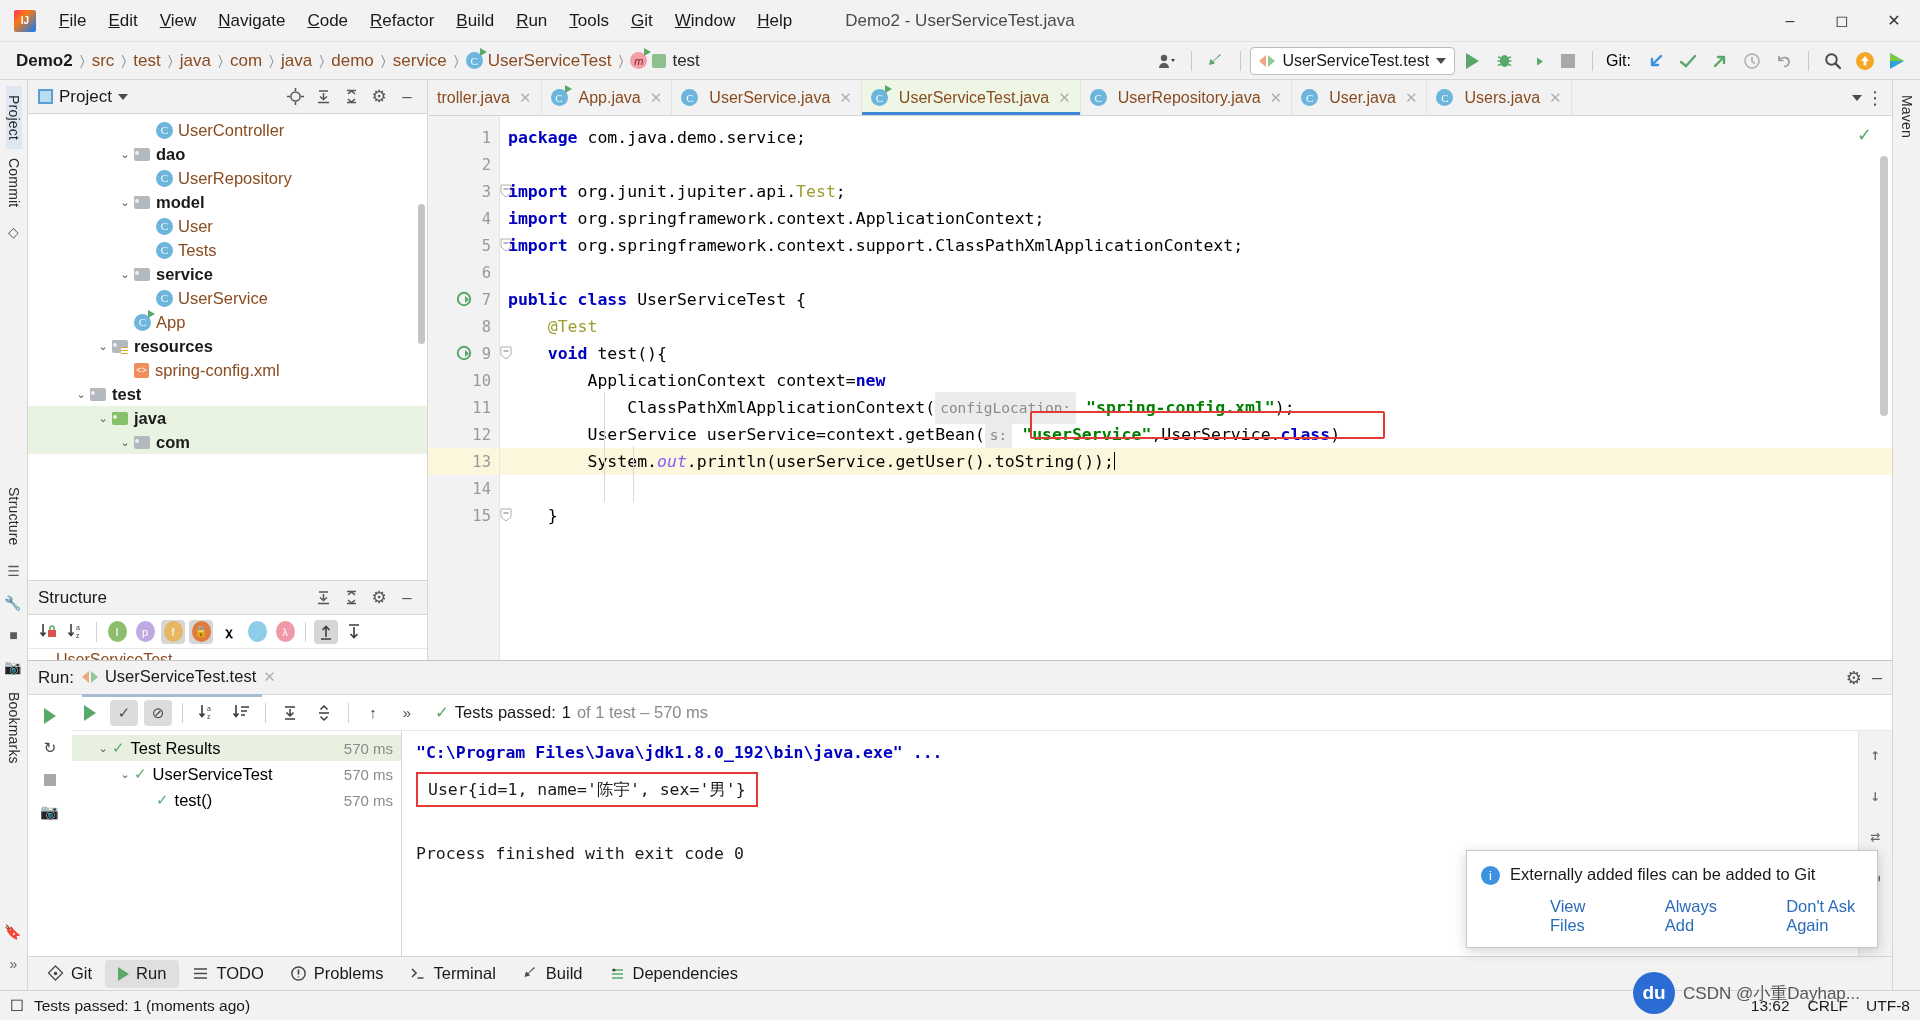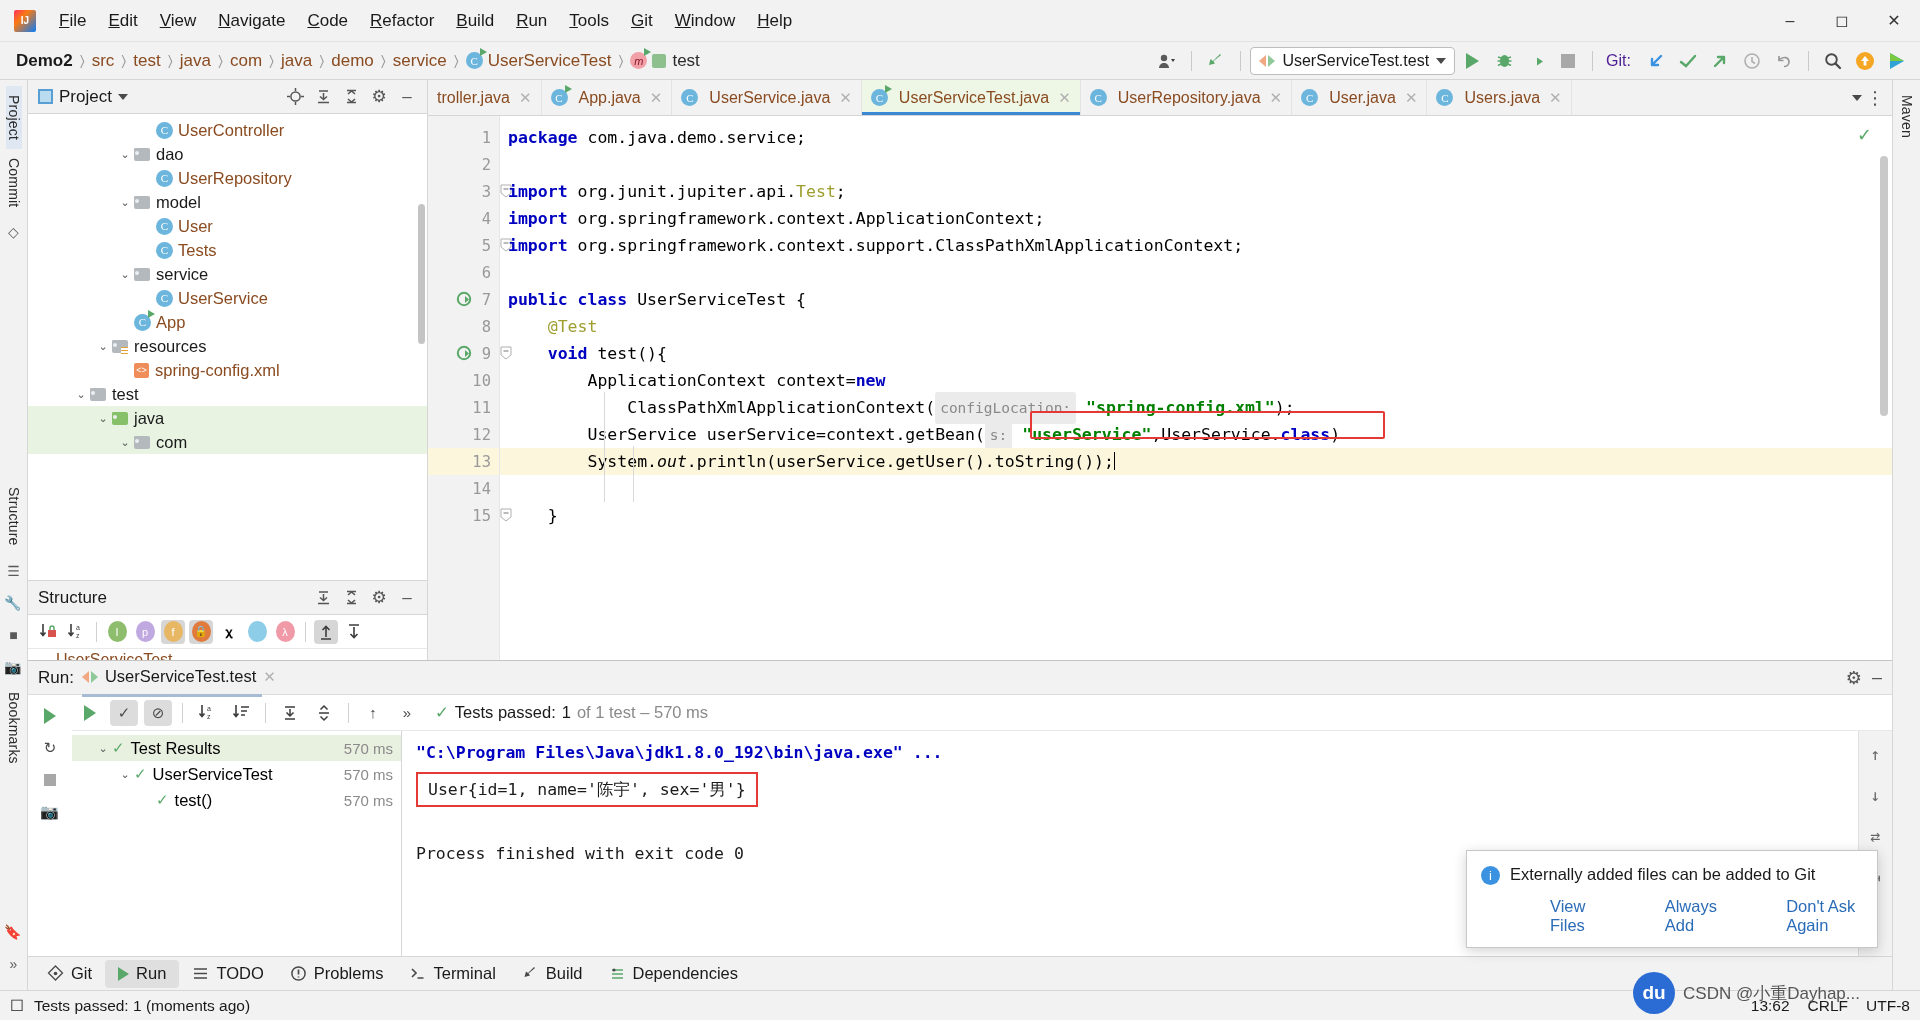--- a/index.html
+++ b/index.html
@@ -87,21 +87,21 @@
     content:""; position:absolute; left:0; top:1px; border-right: 7px solid #f0a882;
     border-top: 6px solid transparent; border-bottom: 6px solid transparent;
   }
   .bidir::after {
     content:""; position:absolute; right:0; top:1px; border-left: 7px solid #8fc99a;
     border-top: 6px solid transparent; border-bottom: 6px solid transparent;
   }
   .caret { width: 0; height: 0; border-left: 5px solid transparent; border-right: 5px solid transparent; border-top: 6px solid #4a4a4a; }
   .play-tri { width:0;height:0;border-left:13px solid #59a869;border-top:8px solid transparent;border-bottom:8px solid transparent; }
   .stop-sq { width: 14px; height: 14px; background: #a8a8a8; }
-  .git-label { font-size: 16px; color: #4c1d95; margin: 0 8px 0 4px; }
+  .git-label { font-size: 16px; color: #000000; margin: 0 8px 0 4px; }
 
   
   .main { flex: 1 1 auto; display: flex; min-height: 0; }
 
   
   .rail {
     width: 28px; background: #f2f2f2; border-right: 1px solid #d6d6d6;
     display: flex; flex-direction: column; align-items: center; padding-top: 6px; flex: 0 0 28px;
   }
   .rail-label {
@@ -135,21 +135,21 @@
   .tnode.sel { background: #e8f3e2; }
   .chev { width: 18px; text-align: center; color: #5a5a5a; font-size: 11px; flex: 0 0 18px; }
   .folder { width: 16px; height: 13px; background: #b4b9bd; border-radius: 1px 2px 2px 2px; margin-right: 6px; flex:0 0 16px; position:relative; }
   .folder::before { content:""; position:absolute; left:1px; top:3px; width:4px;height:4px;background:#eceff1;border-radius:50%; }
   .folder.green { background: #86c16a; }
   .folder.res::after { content:""; position:absolute; right:0; bottom:-2px; width:7px;height:8px;
      background: repeating-linear-gradient(#e3a33b 0 1.5px,#fff 1.5px 3px); }
   .xml-ico { width:15px;height:15px;background:#ef8e5b;border-radius:2px;margin-right:6px;flex:0 0 15px;
      color:#fff;font-size:9px;display:flex;align-items:center;justify-content:center;}
   .tlabel { color: #8a4b20; }
-  .tlabel.dark { color: #1a1a1a; }
+  .tlabel.dark { color: #1a1a1a; font-weight: bold; }
   .tree-scroll { position: absolute; right: 2px; top: 90px; width: 7px; height: 140px; background: #c4c4c4; border-radius: 4px; }
 
   .structpanel { height: 80px; flex: 0 0 80px; border-top: 1px solid #d6d6d6; background: #fff; }
   .struct-tools { height: 34px; display: flex; align-items: center; gap: 4px; padding: 0 8px; border-bottom: 1px solid #e8e8e8; }
   .si { width: 24px; height: 24px; border-radius: 4px; display: flex; align-items: center; justify-content: center; font-size: 12px; }
   .si.on { background: #d6d6d6; }
   .circ { width: 19px; height: 21px; border-radius: 50%; display:flex;align-items:center;justify-content:center;font-size:11px;color:#fff; }
   .struct-row { display:flex; align-items:center; height: 22px; padding-left: 28px; font-size: 16px; color:#8a4b20; overflow:hidden; }
 
   
@@ -172,21 +172,21 @@
   .fold { position:absolute; right: -14px; top: 6px; width: 13px; height: 15px; }
   .code {
     flex: 1 1 auto; font-family: "DejaVu Sans Mono", monospace; font-size: 16.5px;
     line-height: 27px; padding: 8px 0 0 8px; white-space: pre; position: relative; overflow: hidden;
   }
   .ln { height: 27px; position: relative; }
   .ln.hl { background: #fcf6dd; margin-left:-8px; padding-left:8px; }
   .kw { color: #0000c0; font-weight: bold; }
   .ann { color: #9e9e2e; }
   .str { color: #008000; font-weight: bold; }
-  .fld { color: #000000; font-style: italic; text-align: center; }
+  .fld { color: #8b5cf6; font-style: italic; text-align: center; }
   .hint { background: #ebebeb; color: #8a8a8a; font-size: 14.5px; padding: 8px 5px; border-radius: 3px; }
   .redbox { position: absolute; border: 2.5px solid #e53935; border-radius: 2px; pointer-events: none; }
   .caret-line { display:inline-block; width:1px; height:18px; background:#000; vertical-align:-3px; }
   .indent-guide { position:absolute; width:1px; background:#d8d8d8; }
   .editor-scroll { position: absolute; right: 4px; top: 40px; width: 8px; height: 260px; background: #c9c9c9; border-radius: 4px; }
   .check-ok { position: absolute; right: 20px; top: 8px; color: #59a869; font-size: 18px; }
 
   
   .runpanel { height: 296px; flex: 0 0 296px; border-top: 1px solid #c4c4c4; background: #fff; display: flex; flex-direction: column; }
   .run-head { height: 34px; flex: 0 0 34px; display: flex; align-items: center; gap: 8px;
@@ -267,20 +267,21 @@
         <div class="menu-item"><u>N</u>avigate</div>
         <div class="menu-item"><u>C</u>ode</div>
         <div class="menu-item"><u>R</u>efactor</div>
         <div class="menu-item"><u>B</u>uild</div>
         <div class="menu-item"><u>R</u>un</div>
         <div class="menu-item"><u>T</u>ools</div>
         <div class="menu-item"><u>G</u>it</div>
         <div class="menu-item"><u>W</u>indow</div>
         <div class="menu-item"><u>H</u>elp</div>
       </div>
+    <div class="win-title">Demo2 - UserServiceTest.java</div>
     <div class="win-controls">
       <div class="win-btn">–</div>
       <div class="win-btn">◻</div>
       <div class="win-btn close">✕</div>
     </div>
   </div>
 
   <div class="navbar">
     <div class="crumb" id="breadcrumb">
         <span style="display: inline-flex; align-items: center;">

